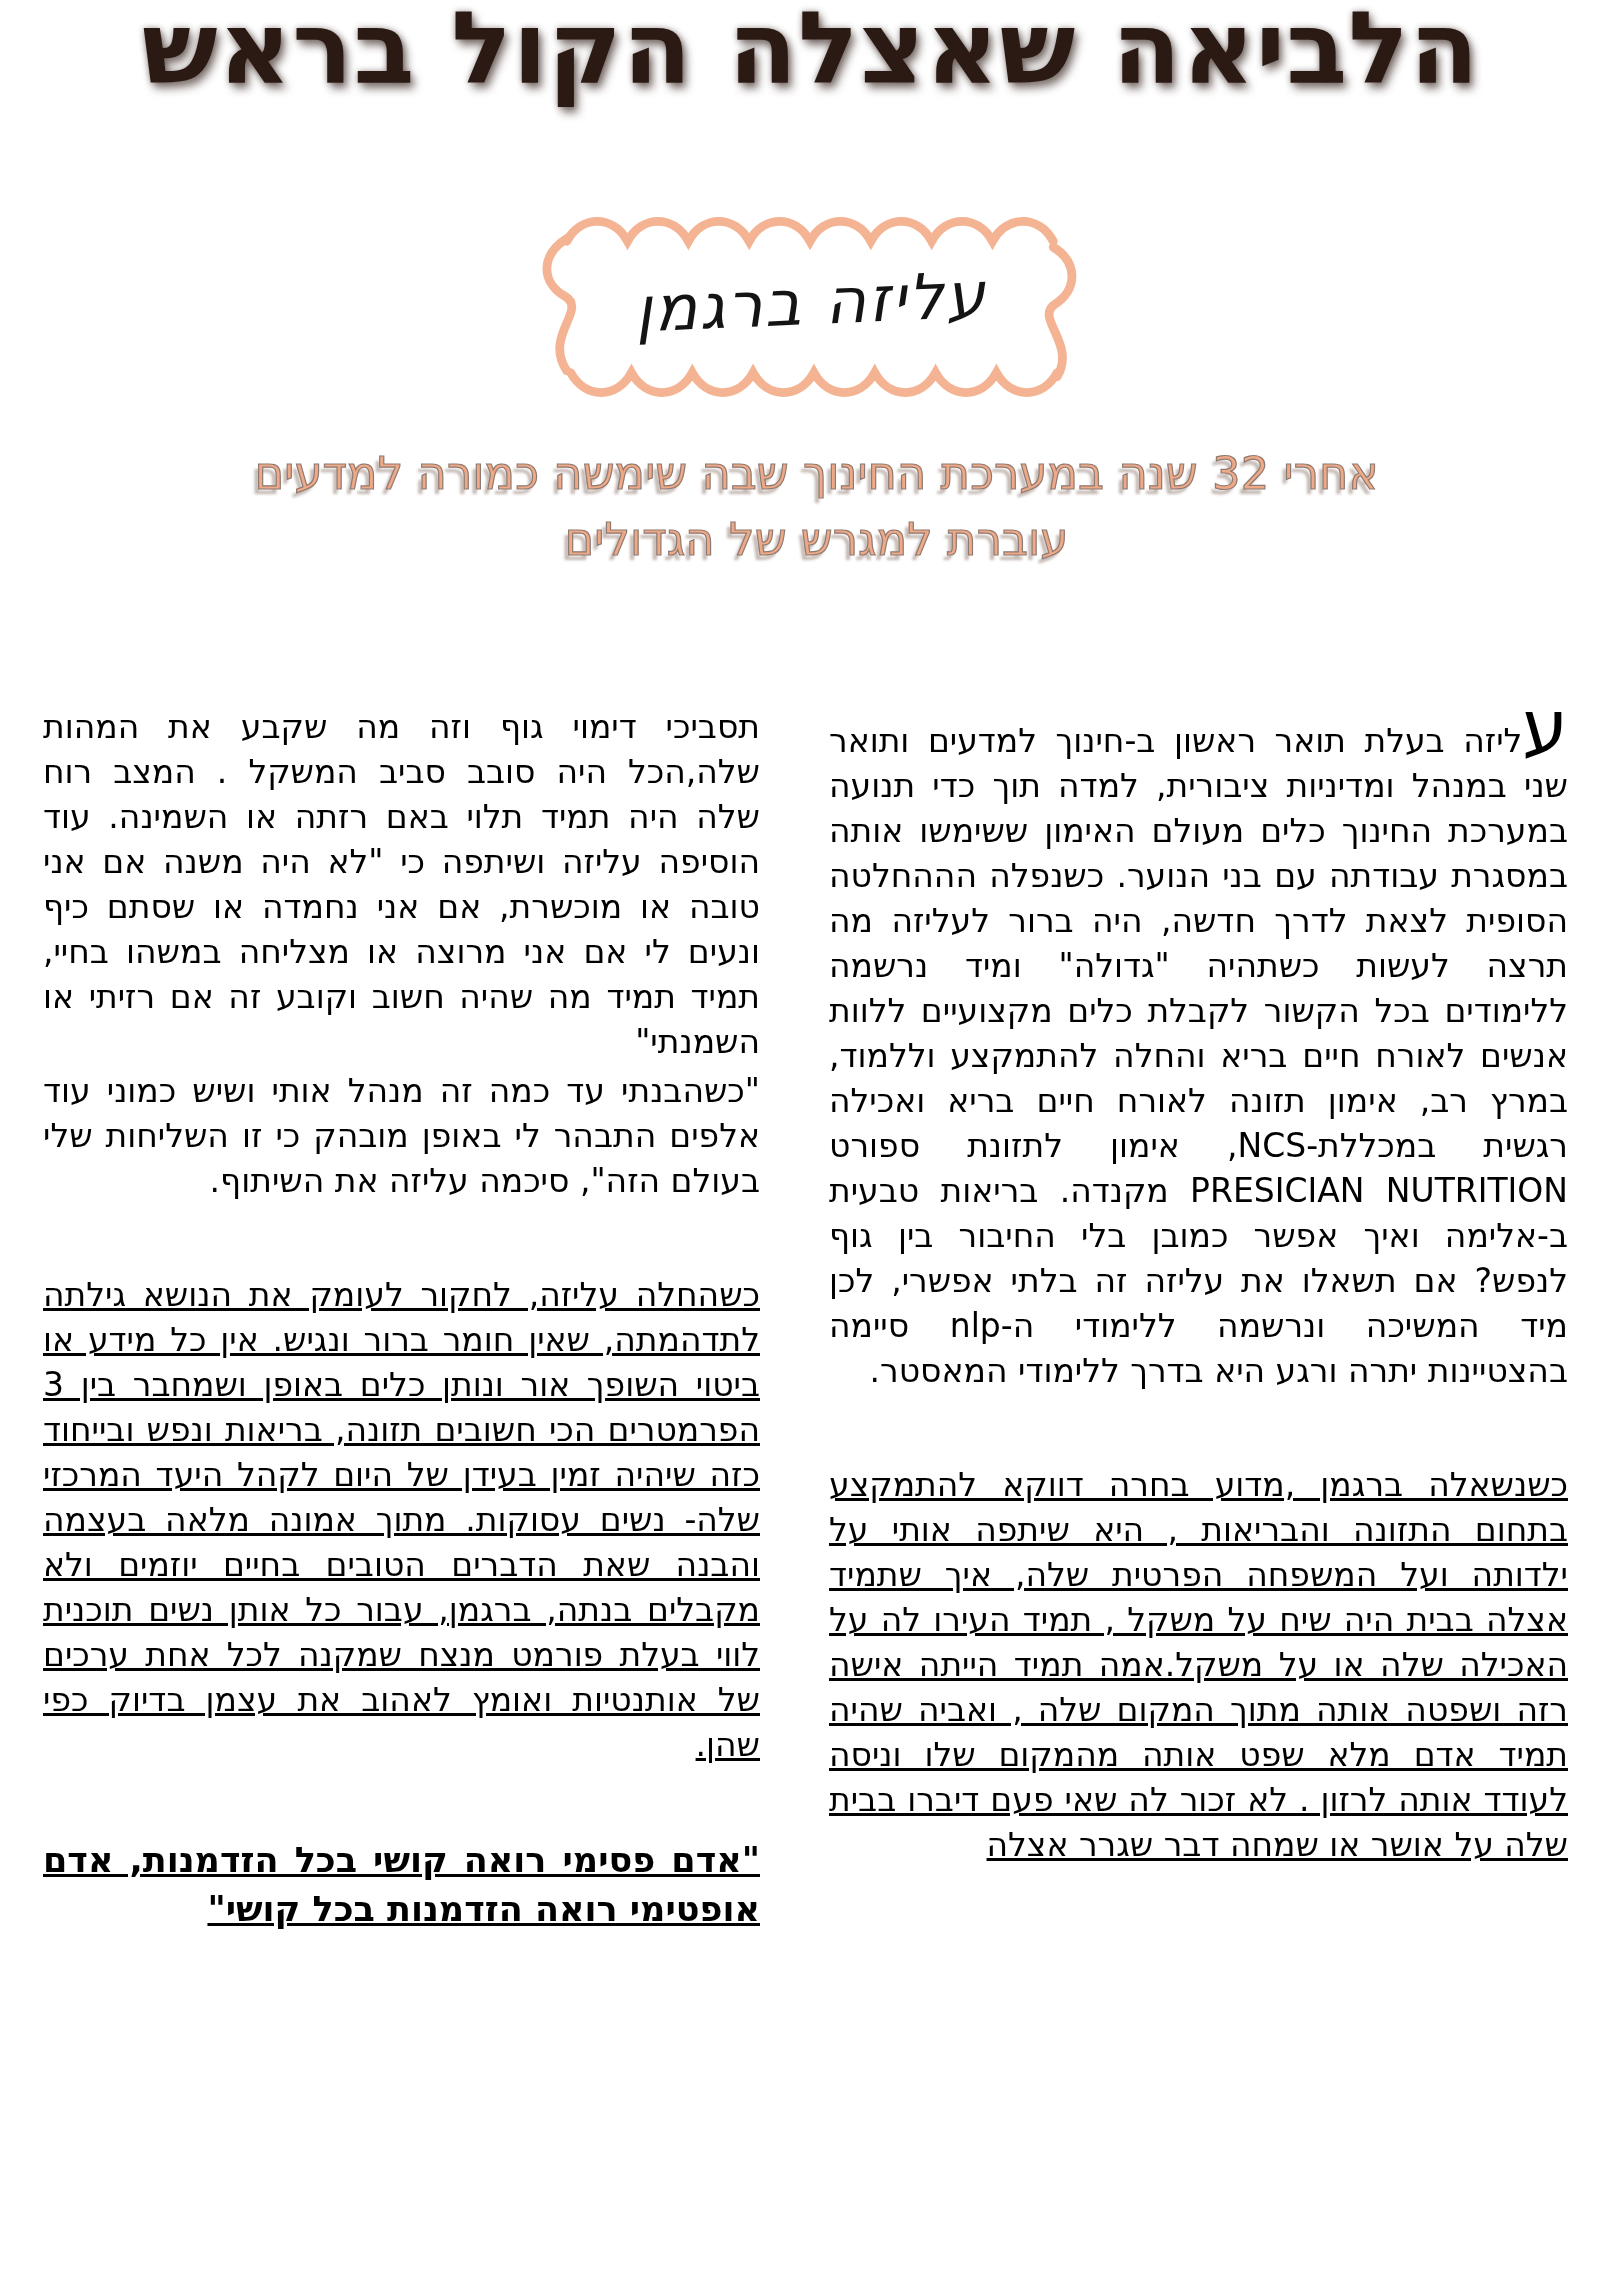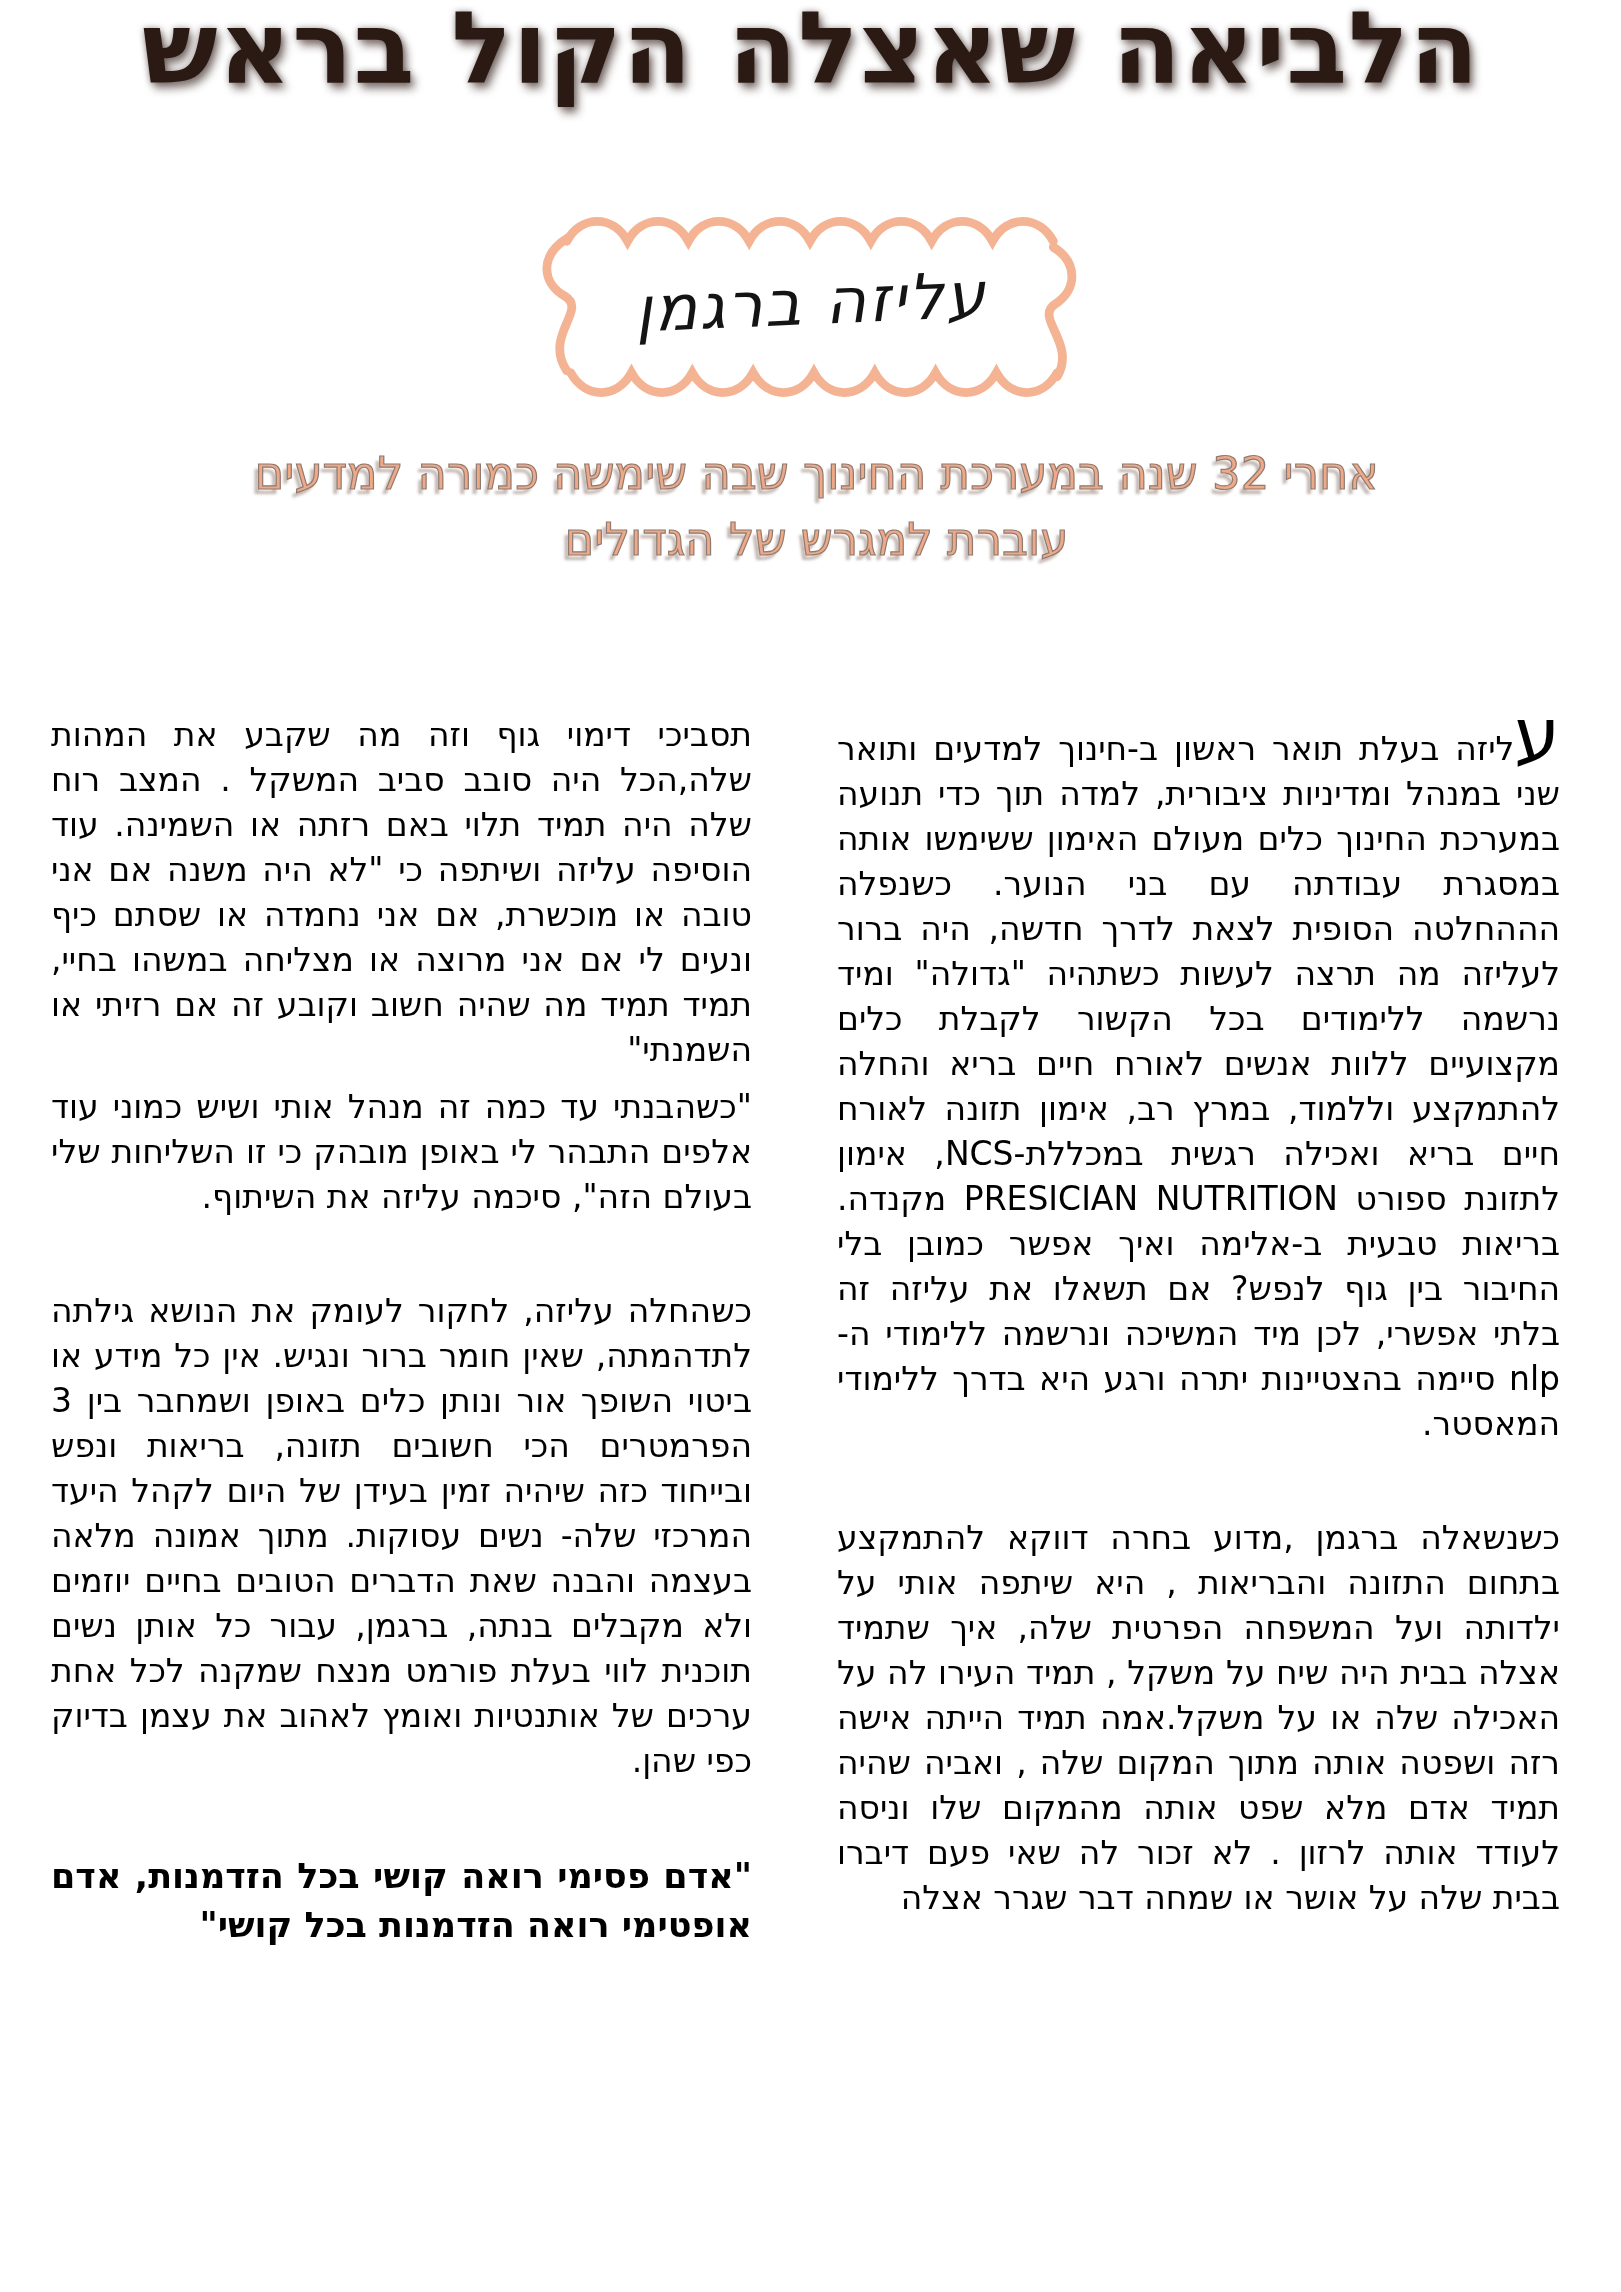--- a/index.html
+++ b/index.html
@@ -36,24 +36,24 @@
     -webkit-text-stroke:1.2px #8d7a72;
     text-shadow:-3.9px 4.9px 2.9px #c2b6b0;
     padding-left:6px;
   }
   .columns{
     position:absolute;top:700px;right:49px;left:49px;
     display:flex;gap:61px;
     font-size:33px;line-height:45px;color:#000;
     text-align:justify;
   }
-  .col p{margin:12px;padding:0;}
+  .col p{margin:4px;padding:0;}
   .col-right{width:747px;flex:0 0 auto;}
   .col-left{width:725px;flex:0 0 auto;}
-  .para-gap{margin-top:69px !important;}
+  .para-gap{margin-top:69px !important;text-decoration:underline;}
   .dropcap{
     font-size:73px;line-height:45px;font-weight:normal;
   }
   .bold-quote{font-weight:bold;font-size:35px;line-height:49px;}
 </style>
 </head>
 <body>
 
 <h1 class="page-title">הלביאה שאצלה הקול בראש</h1>
 

